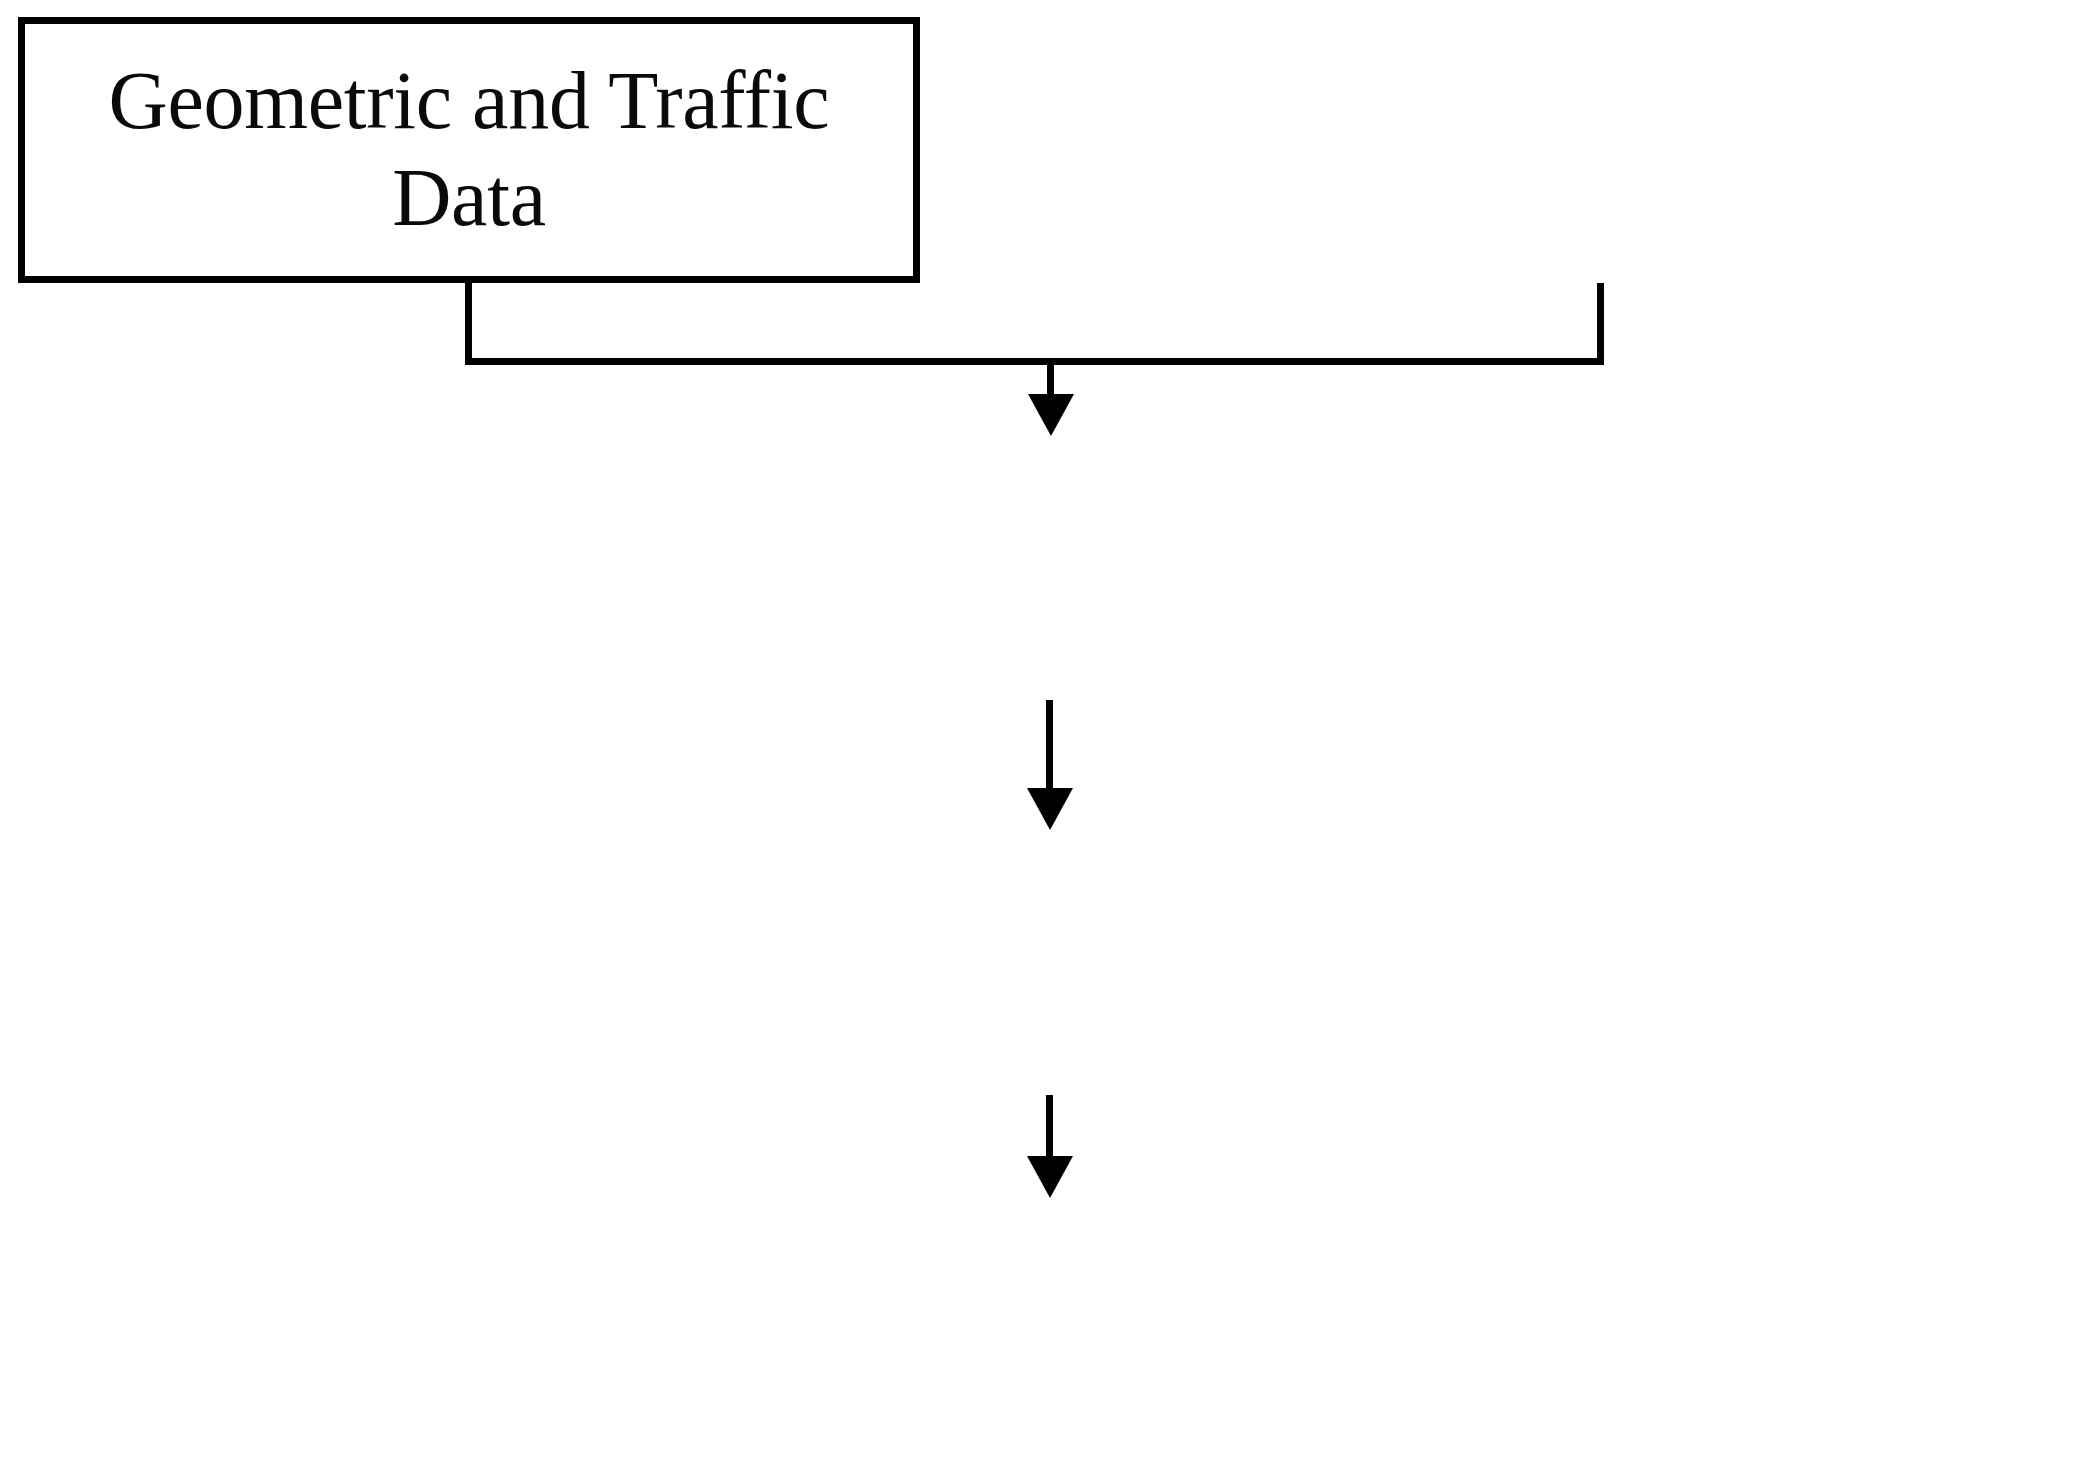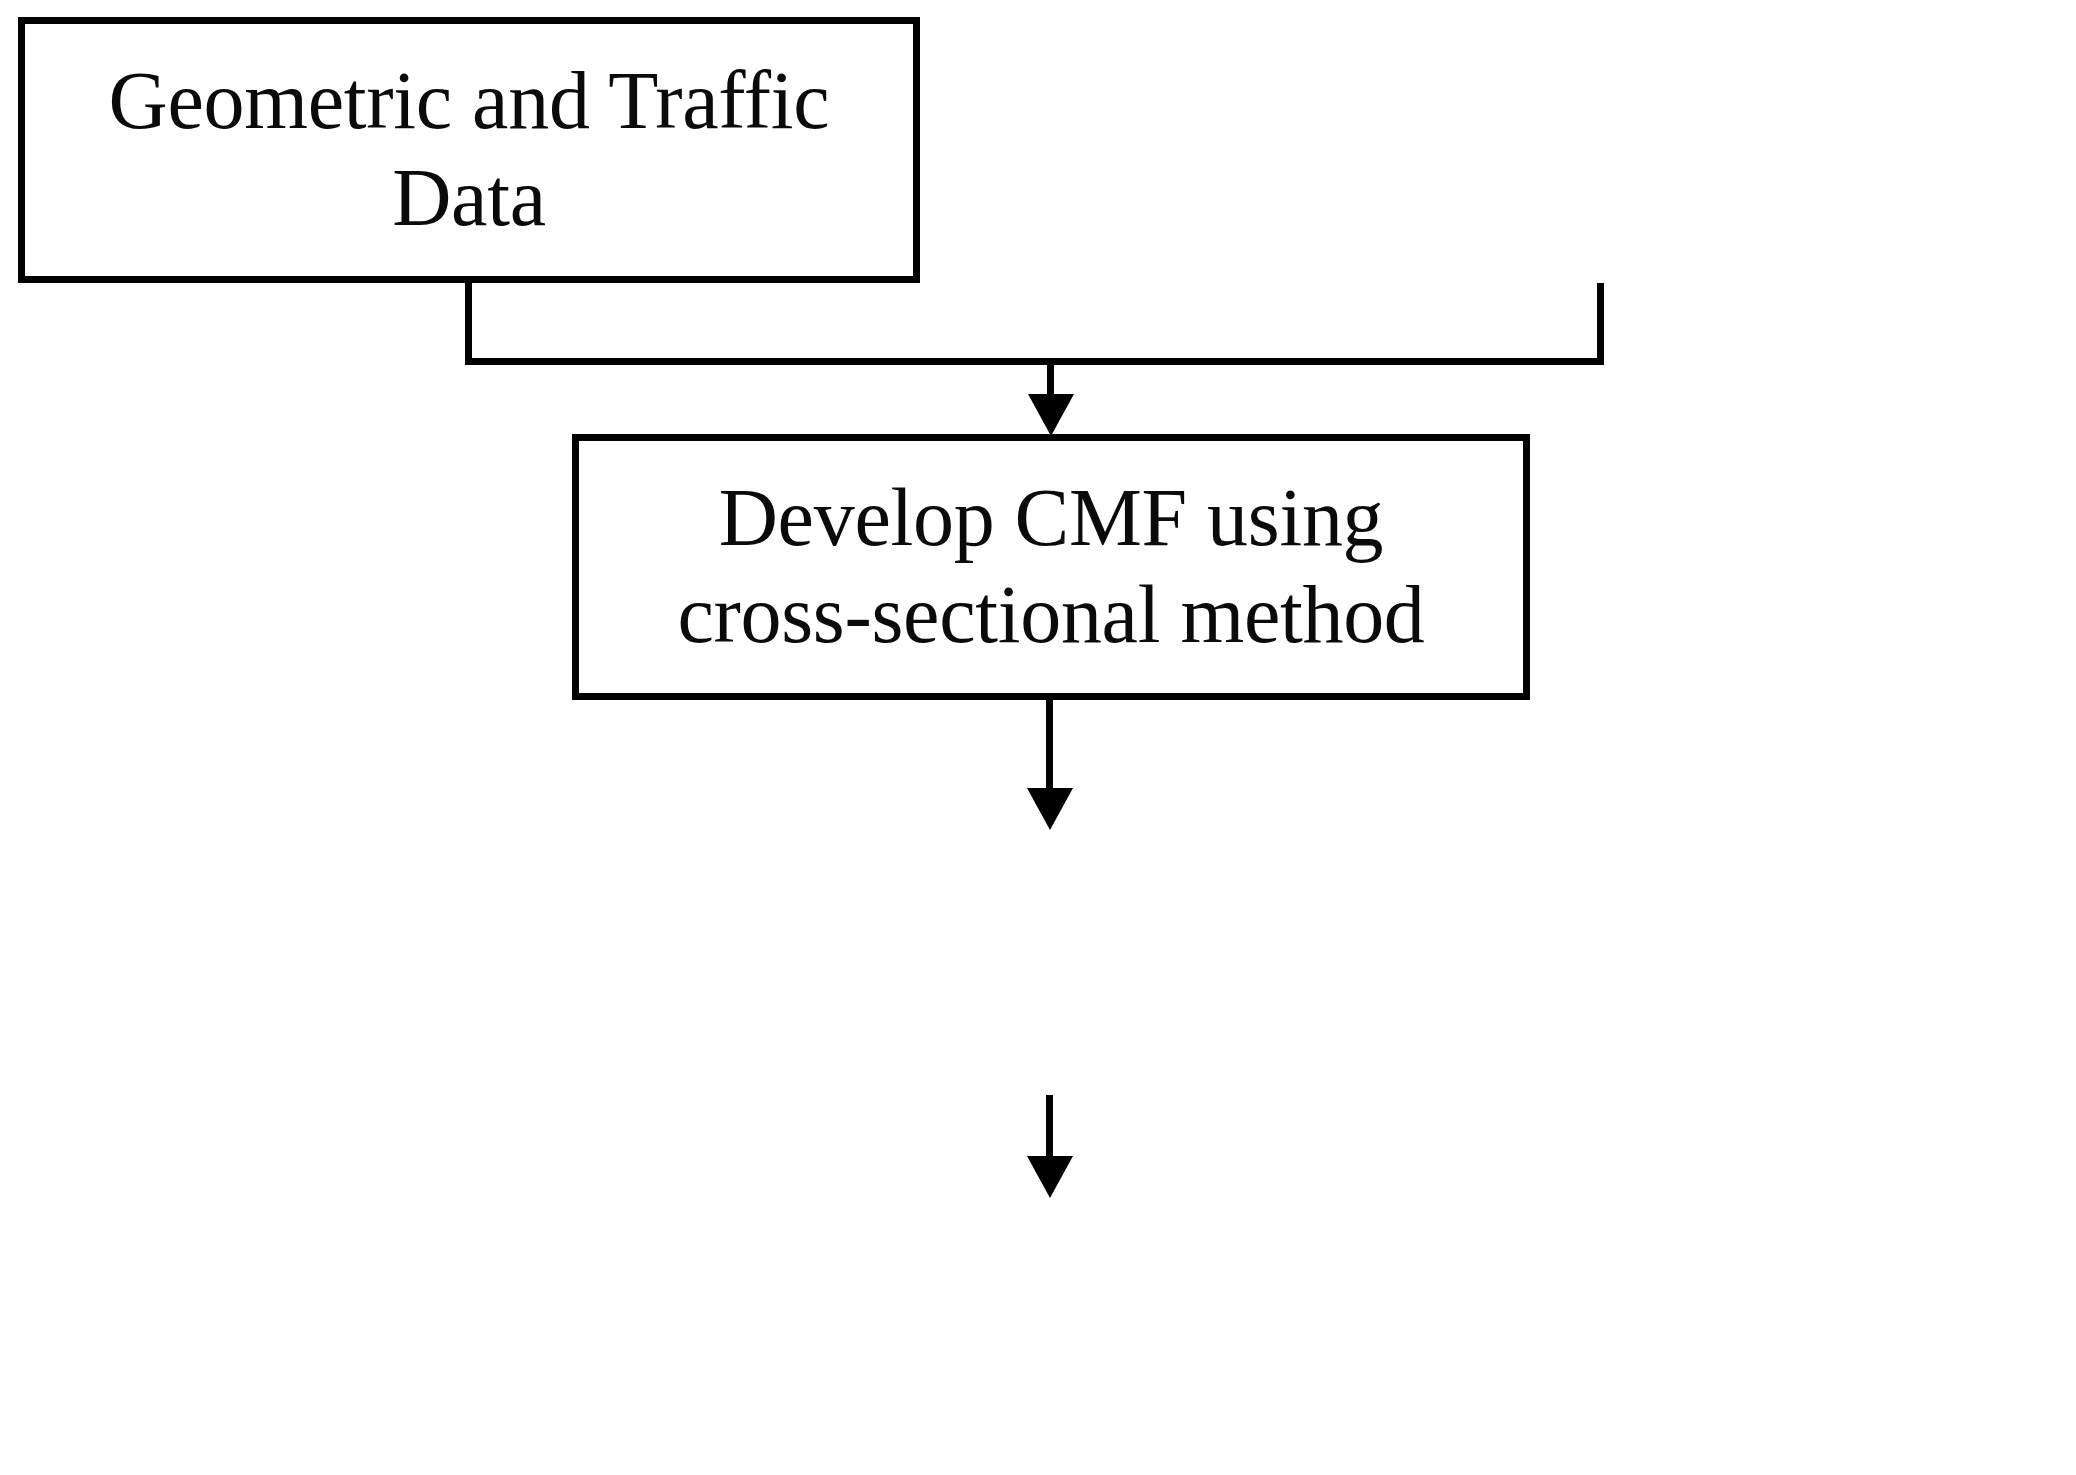--- a/index.html
+++ b/index.html
@@ -100,24 +100,20 @@
 Data</span>
   </div>
 
 
   <div class="edge-v" id="edge-geometric-drop"></div>
   <div class="edge-v" id="edge-crashes-drop"></div>
   <div class="edge-h" id="edge-merge-bar"></div>
   <div class="edge-v" id="edge-merge-to-develop"></div>
   <div class="arrow-head" id="arrowhead-merge-to-develop"></div>
 
-  <div class="node" id="node-develop-cmf">
-    <span class="node-label">Develop CMF using
-cross-sectional method</span>
-  </div>
 
   <div class="edge-v" id="edge-develop-to-find"></div>
   <div class="arrow-head" id="arrowhead-develop-to-find"></div>
 
 
   <div class="edge-v" id="edge-find-to-estimate"></div>
   <div class="arrow-head" id="arrowhead-find-to-estimate"></div>
 
 
 </div>

